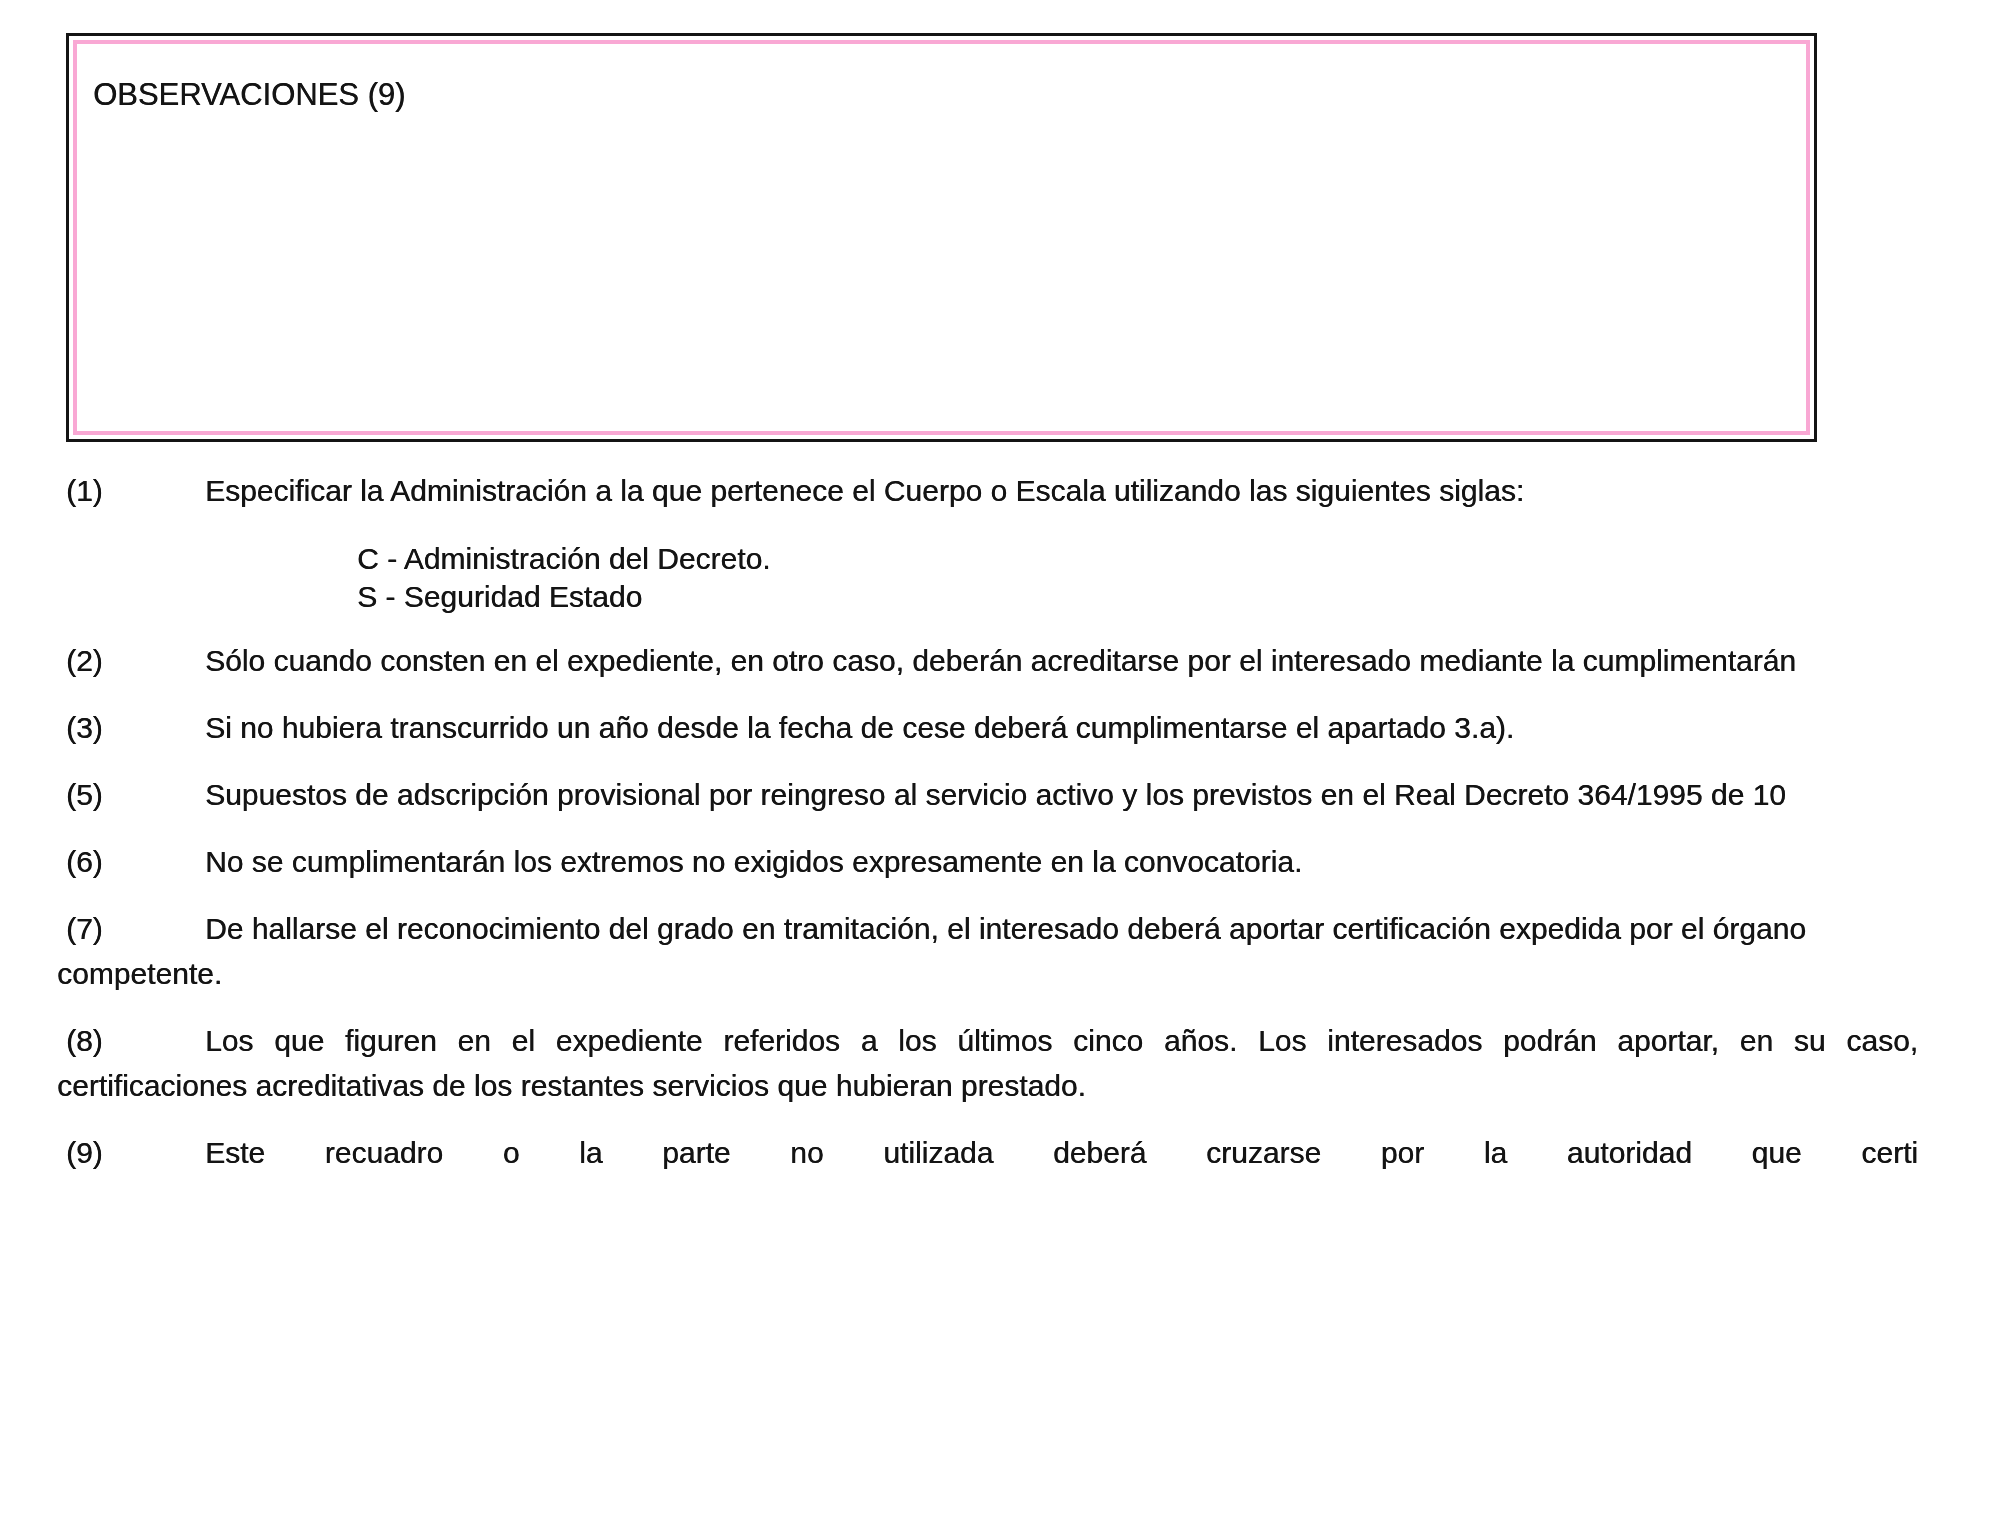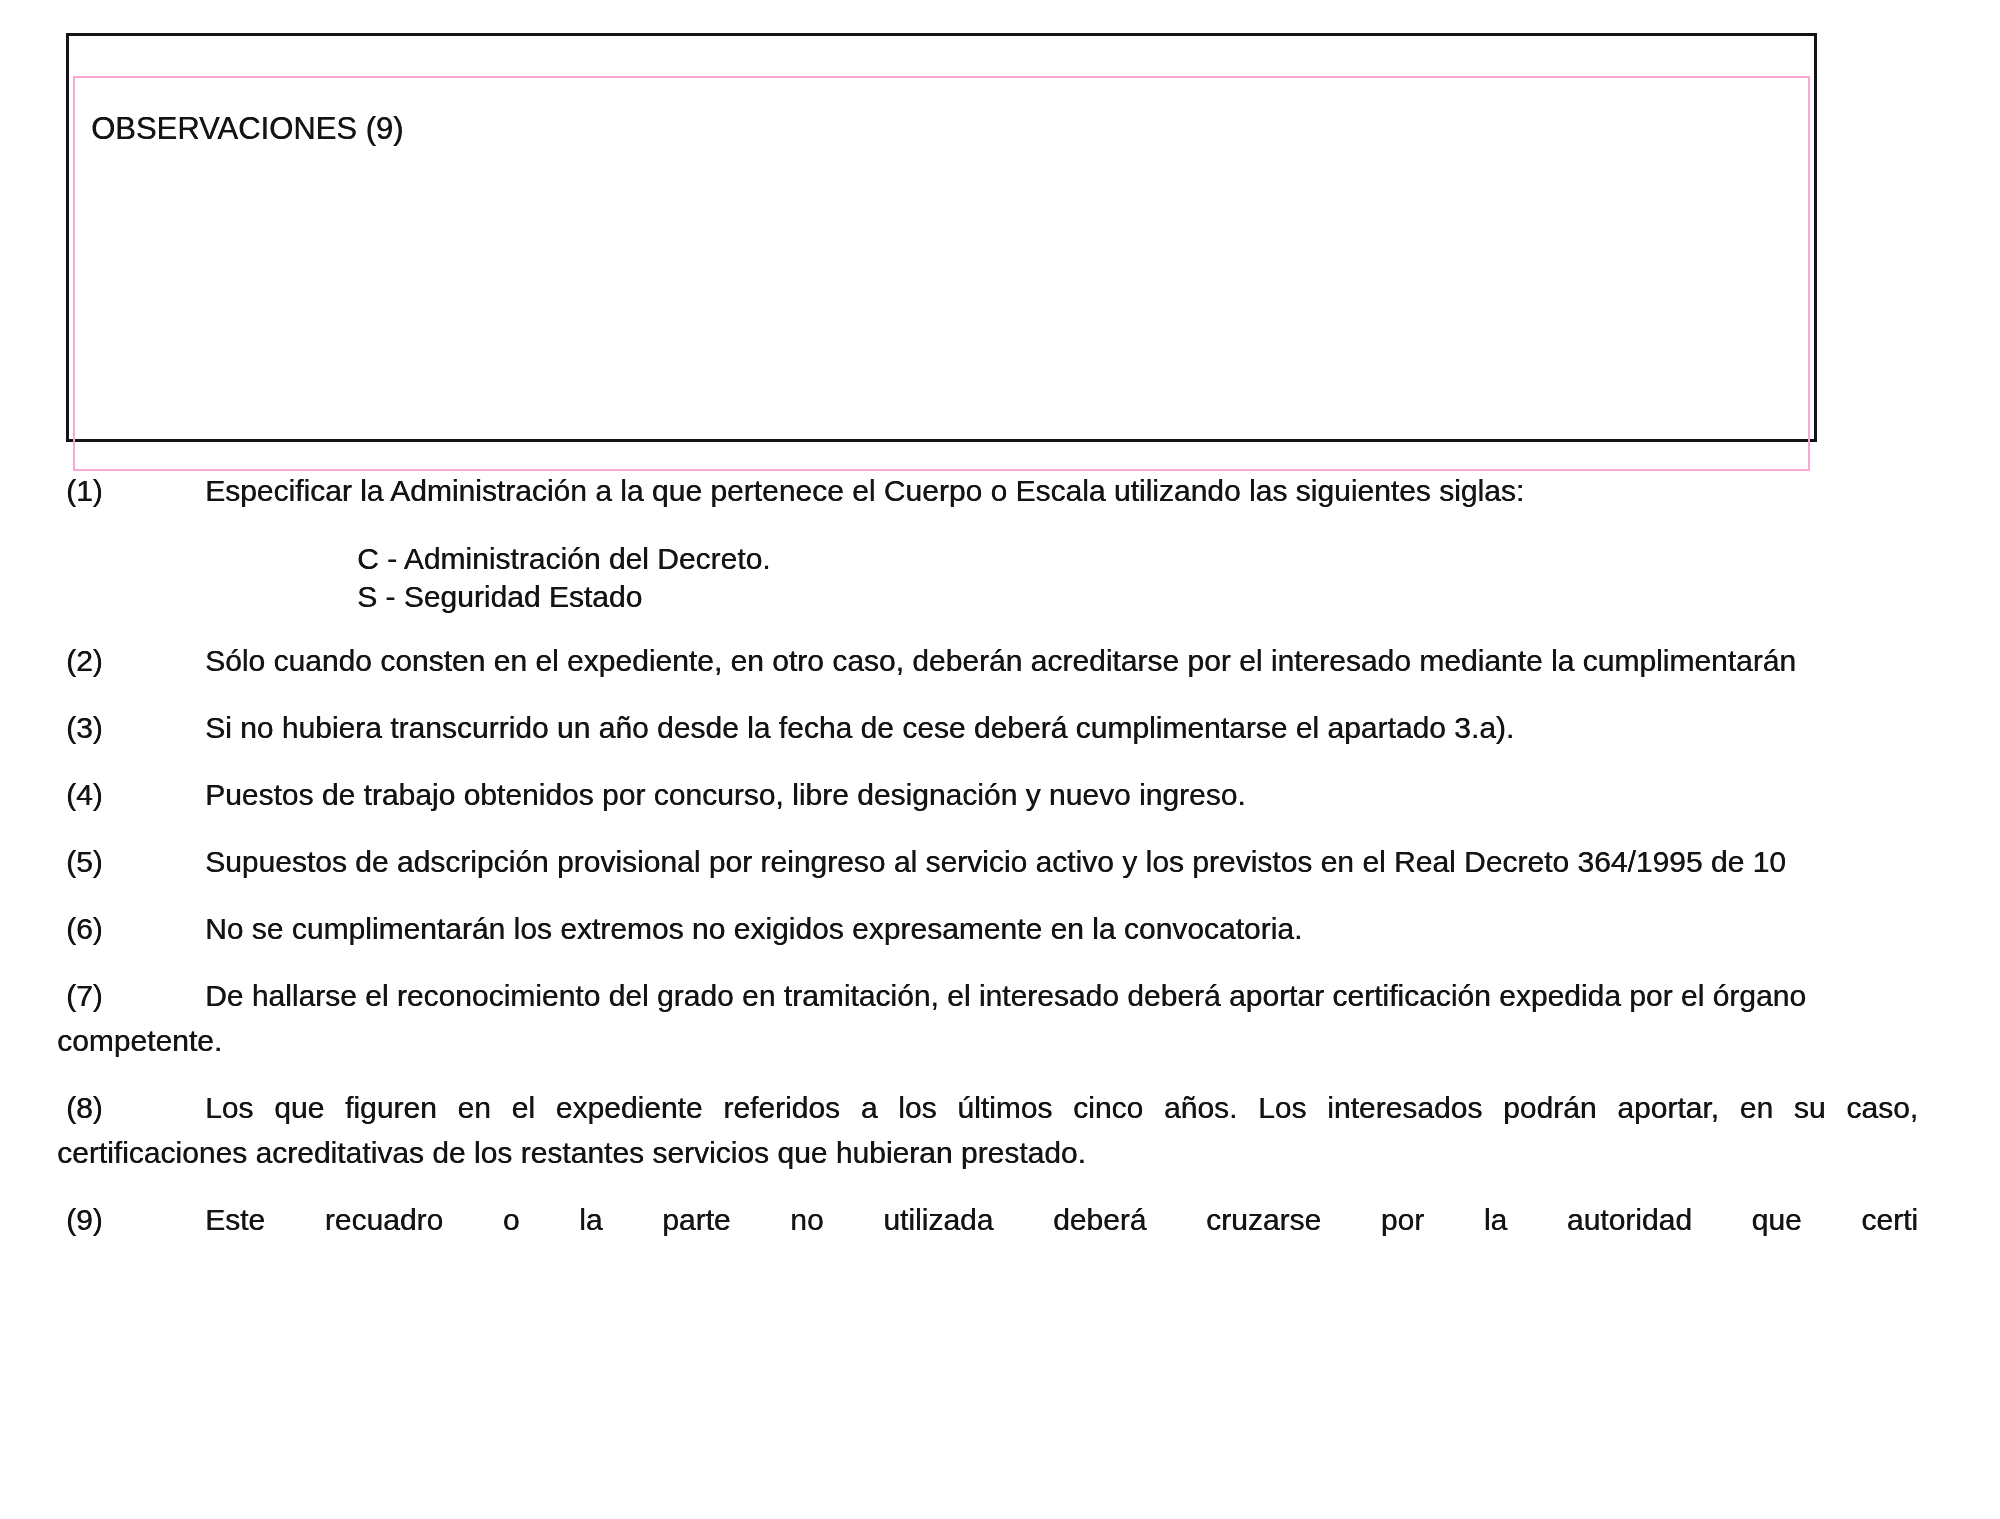--- a/index.html
+++ b/index.html
@@ -28,22 +28,21 @@
     width: 1751px;
     height: 409px;
     box-sizing: border-box;
     border: 3px solid #141414;
     padding: 4px;
   }
   .obs-inner {
     box-sizing: border-box;
     width: 100%;
     height: 100%;
-    border: 2px solid #f9a8d4;
-    margin-top: 36px;
+    border: 4px solid #f9a8d4;
   }
   .obs-label {
     padding: 28px 0 0 16px;
     font-size: 31px;
     line-height: 45px;
     white-space: nowrap;
   }
   
   .content {
     position: absolute;
@@ -97,23 +96,20 @@
             <div class="subline">S - Seguridad Estado</div>
           </div>
         </div>
         <div class="instruction">
           <div class="line first"><span class="num">(2)</span><span class="txt">Sólo cuando consten en el expediente, en otro caso, deberán acreditarse por el interesado mediante la cumplimentarán</span></div>
         </div>
         <div class="instruction">
           <div class="line first"><span class="num">(3)</span><span class="txt">Si no hubiera transcurrido un año desde la fecha de cese deberá cumplimentarse el apartado 3.a).</span></div>
         </div>
         <div class="instruction">
-          <div class="line first"><span class="num">(4)</span><span class="txt">Puestos de trabajo obtenidos por concurso, libre designación y nuevo ingreso.</span></div>
-        </div>
-        <div class="instruction">
           <div class="line first"><span class="num">(5)</span><span class="txt">Supuestos de adscripción provisional por reingreso al servicio activo y los previstos en el Real Decreto 364/1995 de 10</span></div>
         </div>
         <div class="instruction">
           <div class="line first"><span class="num">(6)</span><span class="txt">No se cumplimentarán los extremos no exigidos expresamente en la convocatoria.</span></div>
         </div>
         <div class="instruction">
           <div class="line first"><span class="num">(7)</span><span class="txt">De hallarse el reconocimiento del grado en tramitación, el interesado deberá aportar certificación expedida por el órgano</span></div>
           <div class="line cont">competente.</div>
         </div>
         <div class="instruction">

